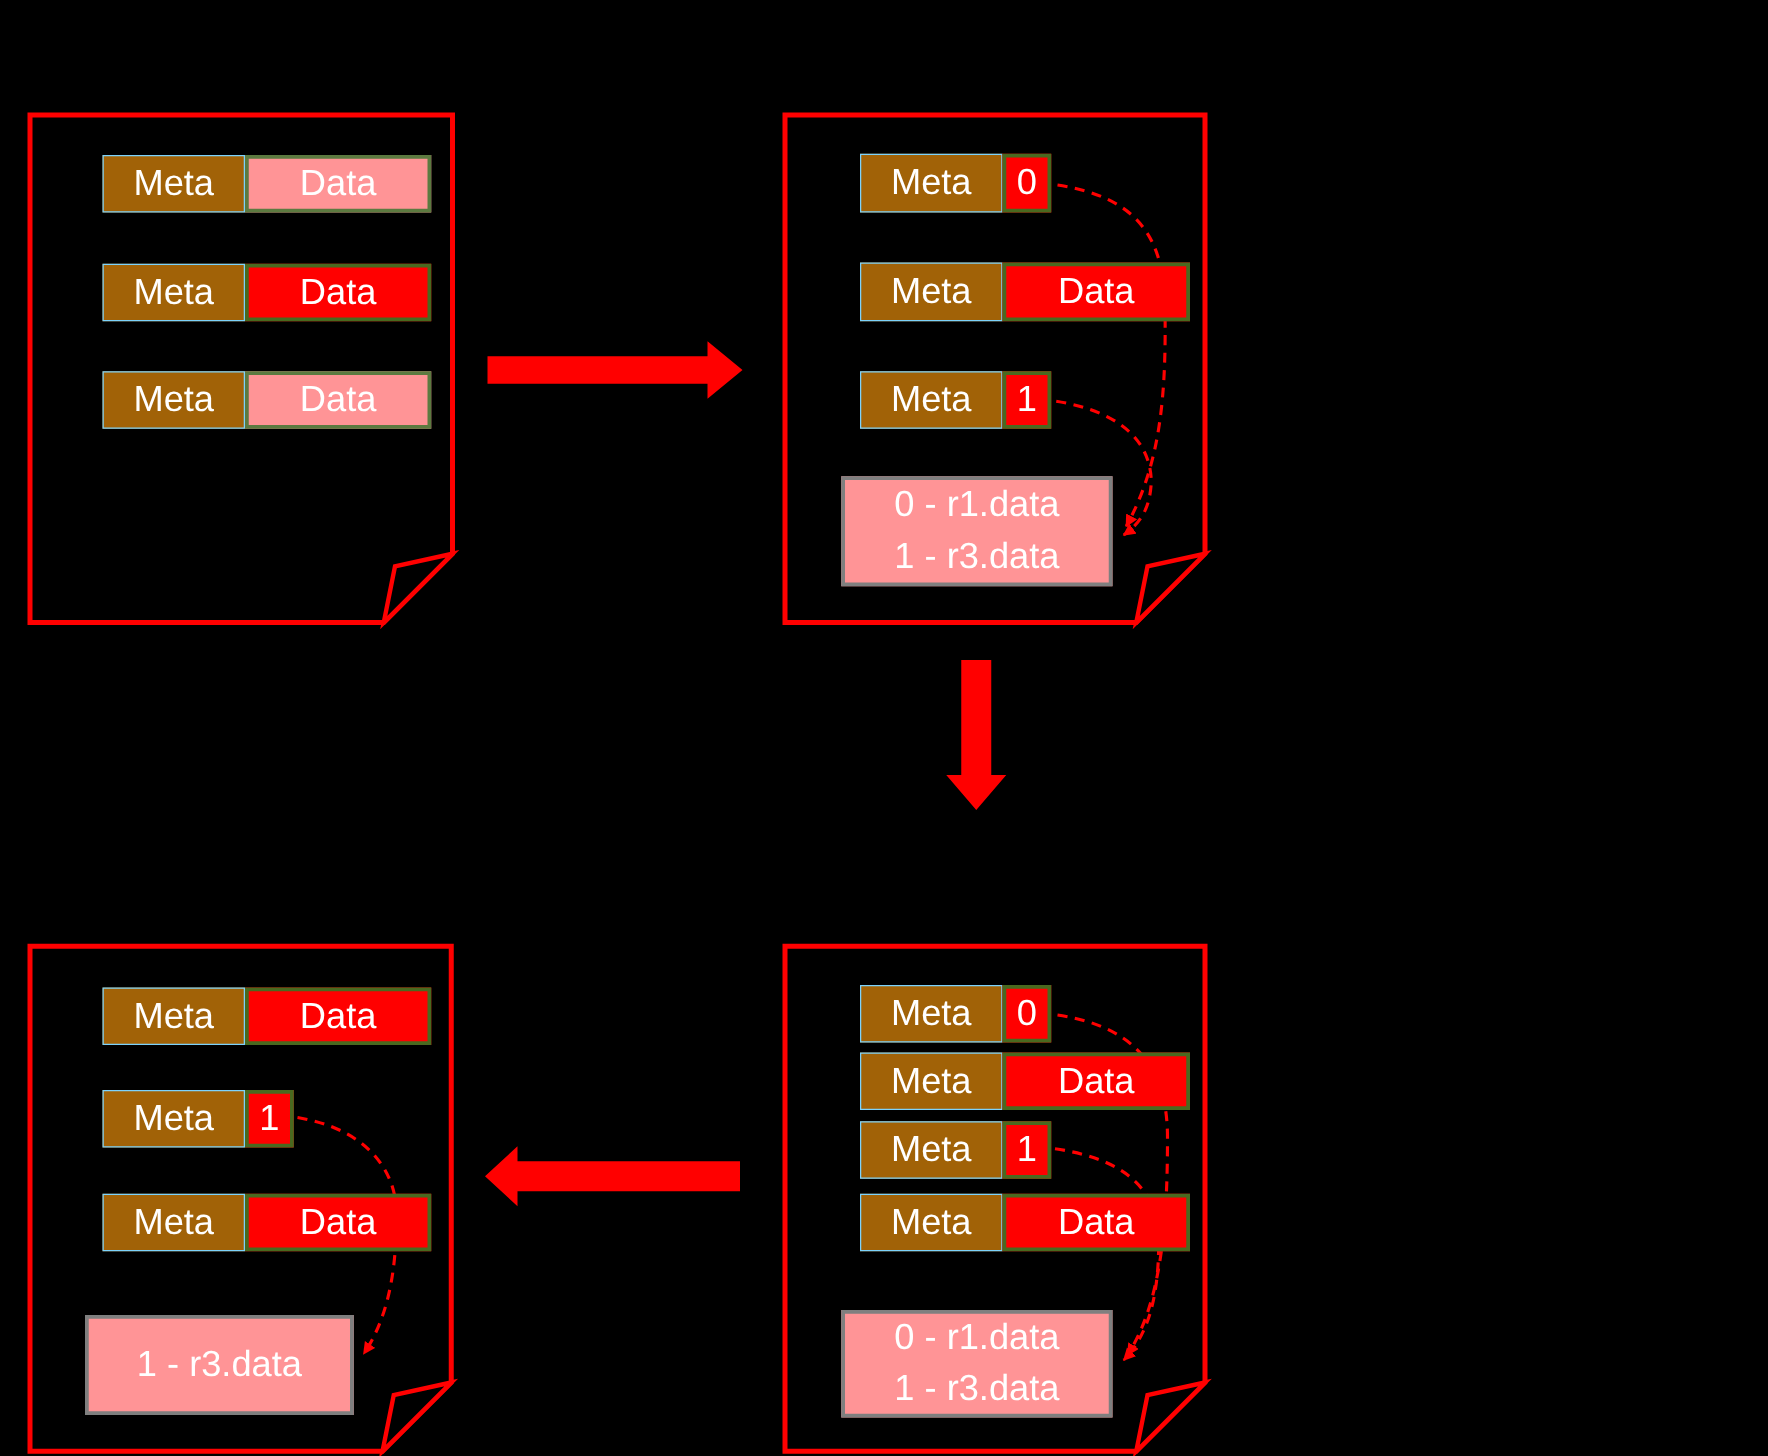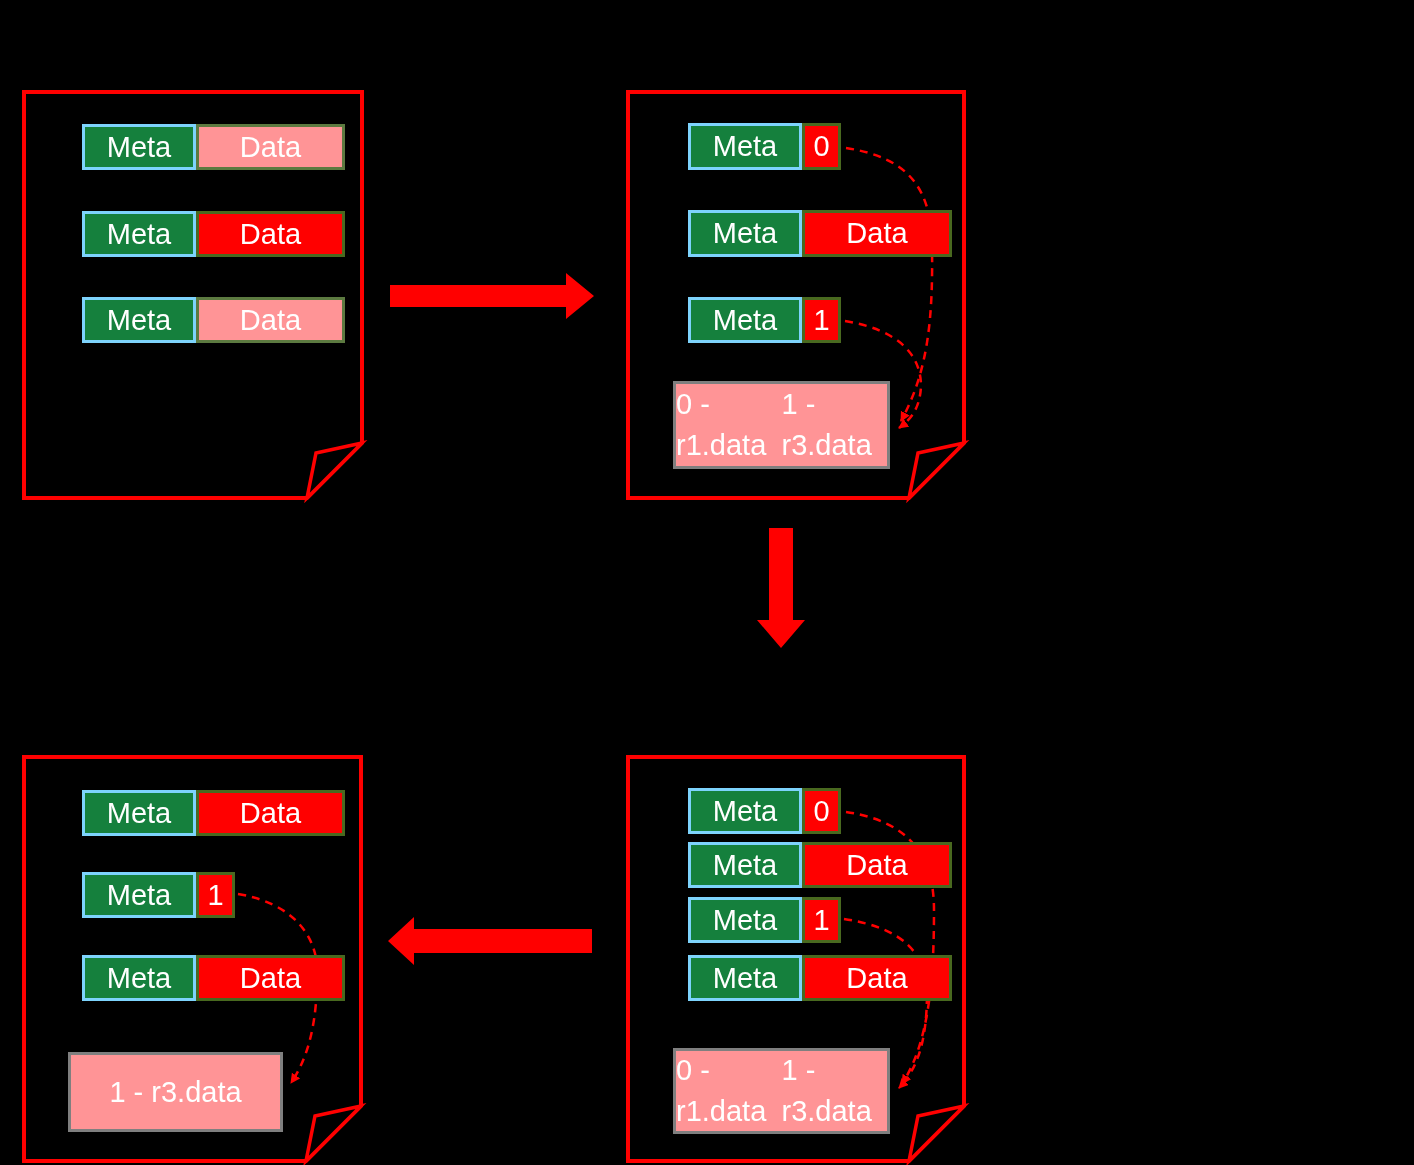--- a/index.html
+++ b/index.html
@@ -13,28 +13,28 @@
   #shapes{position:absolute;left:0;top:0;z-index:0;}
   .cell{
     position:absolute;
     box-sizing:border-box;
     display:flex;align-items:center;justify-content:center;
     color:#fff;
     font-size:29px;
     z-index:2;
     line-height:1;
   }
-  .meta{background:#15803d;border:3px solid #7dd3fc;}
+  .meta{background:#a16207;border:1px solid #7dd3fc;}
   .data-red{background:#f00;border:3px solid #49691f;}
   .data-pink{background:#ff9496;border:3px solid #5c7a40;}
   .slot{background:#f00;border:3px solid #49691f;}
   .overflow-box{
     position:absolute;box-sizing:border-box;z-index:2;
     background:#ff9496;border:3px solid #7f7f7f;
-    display:flex;flex-direction:row;align-items:center;justify-content:center;
+    display:flex;flex-direction:column;align-items:center;justify-content:center;
     color:#fff;font-size:29px;line-height:41px;
   }
 </style>
 </head>
 <body>
 
 <div id="stage">
 
   <svg id="shapes" width="1414" height="1165" viewBox="0 0 1414 1165">
     <defs>

